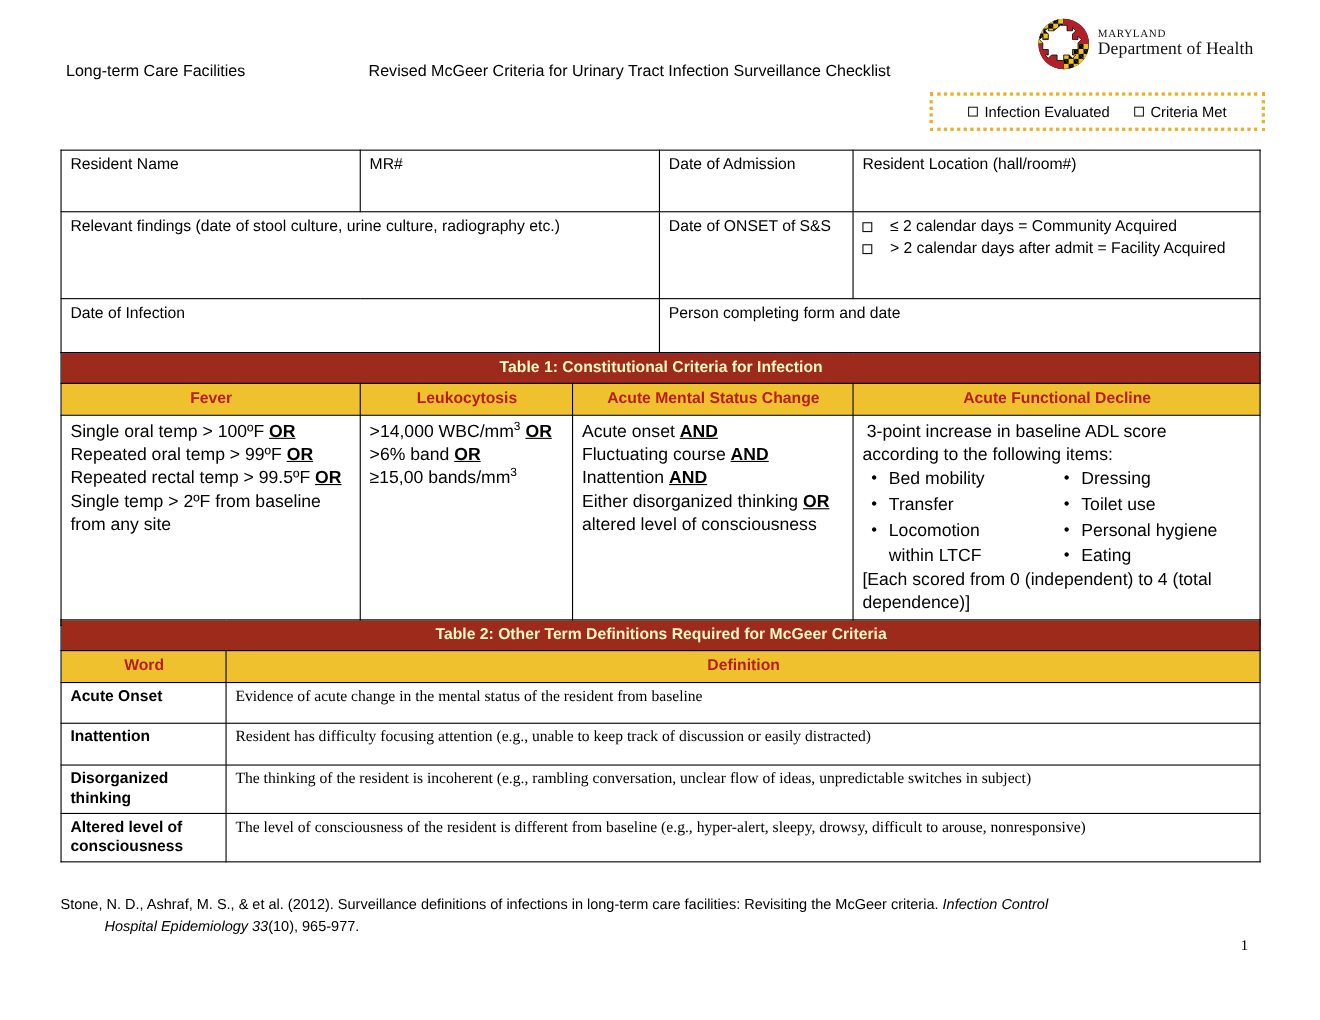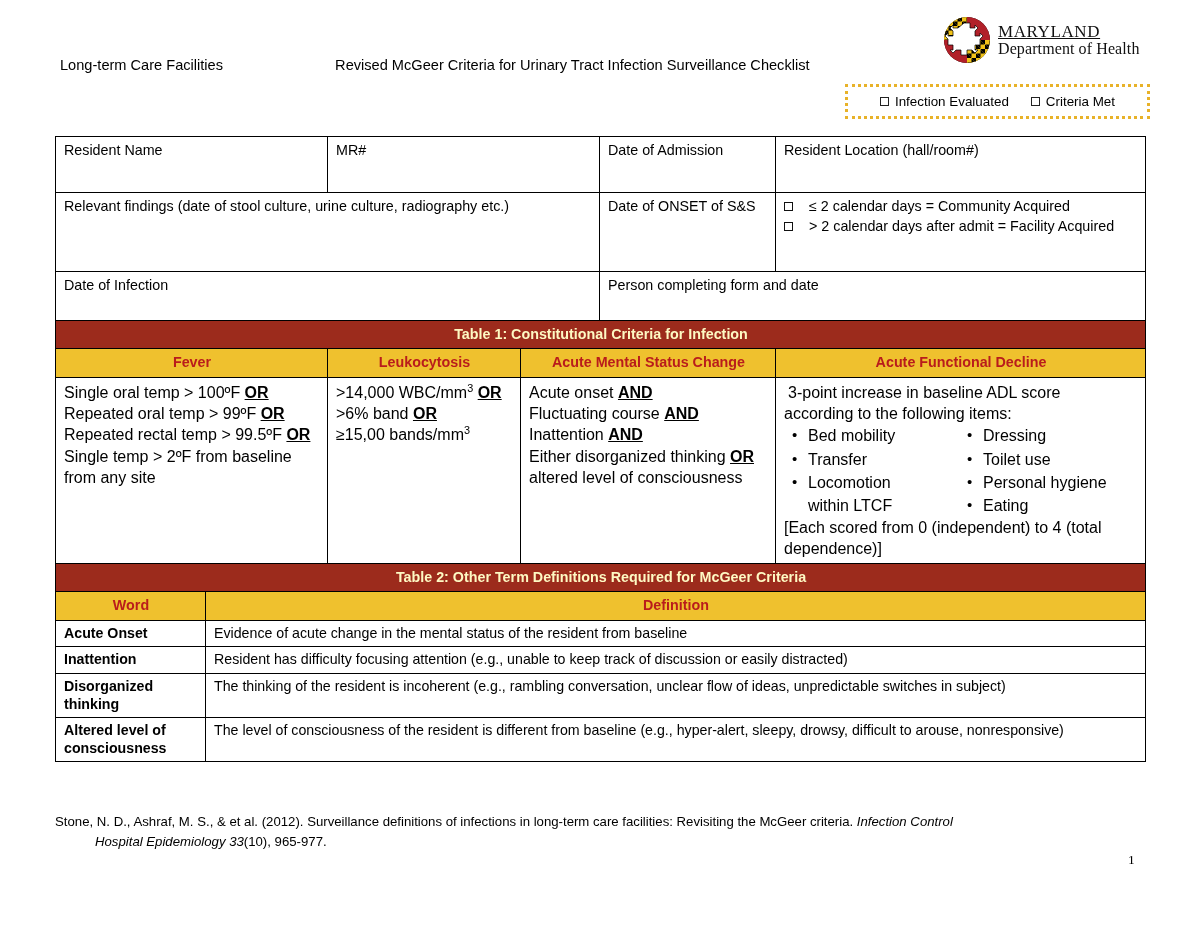--- a/index.html
+++ b/index.html
@@ -57,24 +57,23 @@
     background-position: 0 0, 4.5px 4.5px;
     background-color: #f2c318;
   }
   .red-q { background: #b12029; }
   .logo-text {
     line-height: 1.02;
     font-family: "Liberation Serif", serif;
     color: #111;
   }
   .logo-line1 {
-    font-size: 17px;
+    font-size: 10px;
     letter-spacing: 0.6px;
     font-weight: 400;
-    text-decoration: underline;
   }
   .logo-line2 {
     font-size: 16px;
     letter-spacing: 0.1px;
     font-weight: 400;
   }
 
   .hdr-line {
     position: absolute;
     top: 57px;
@@ -224,22 +223,23 @@
   .adl-grid li.nb::before { content: ""; }
 
   #table2 td.word-cell {
     font-weight: bold;
     font-size: 14.2px;
     padding: 3px 7px 3px 8px;
     line-height: 1.3;
   }
   #table2 td.def-cell {
     font-size: 14.2px;
-    padding: 3px 7px 4px 8px;
+    padding: 3px 7px 15px 8px;
     line-height: 1.3;
+    font-family: Liberation Serif, serif;
   }
 
   
   #citation {
     position: absolute;
     top: 812px;
     left: 55px;
     width: 1070px;
     font-size: 13.2px;
     line-height: 1.5;

